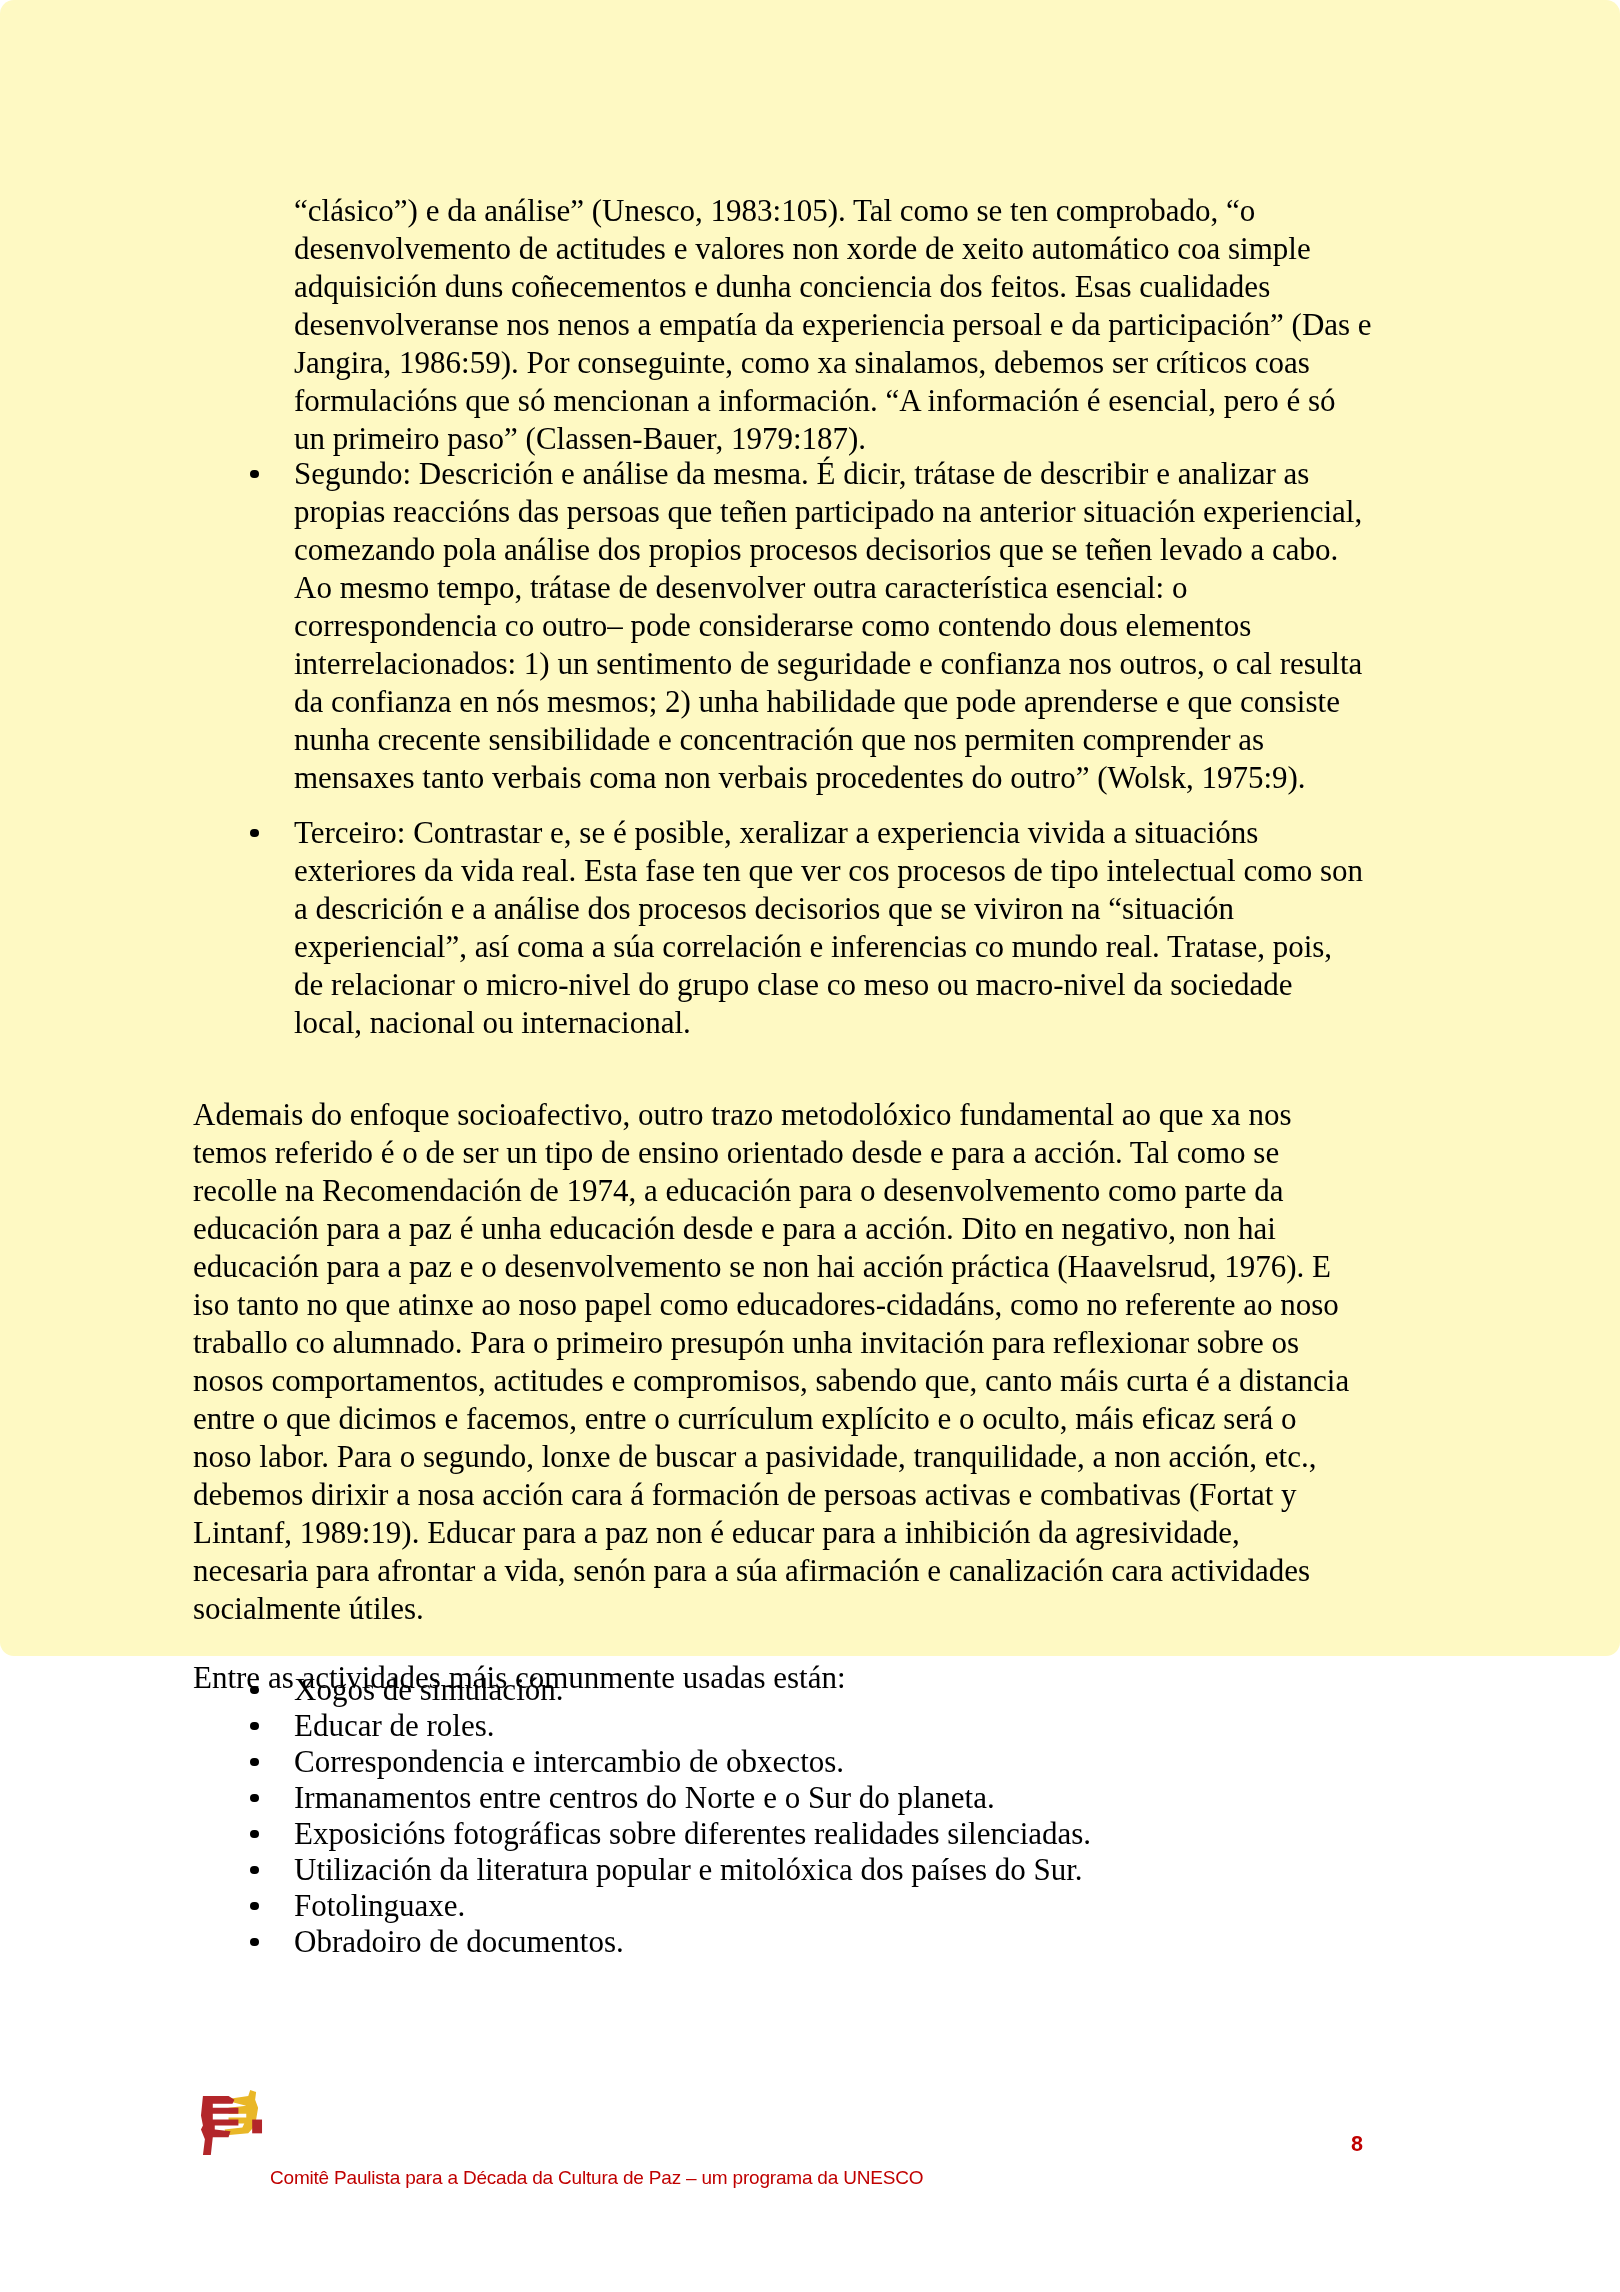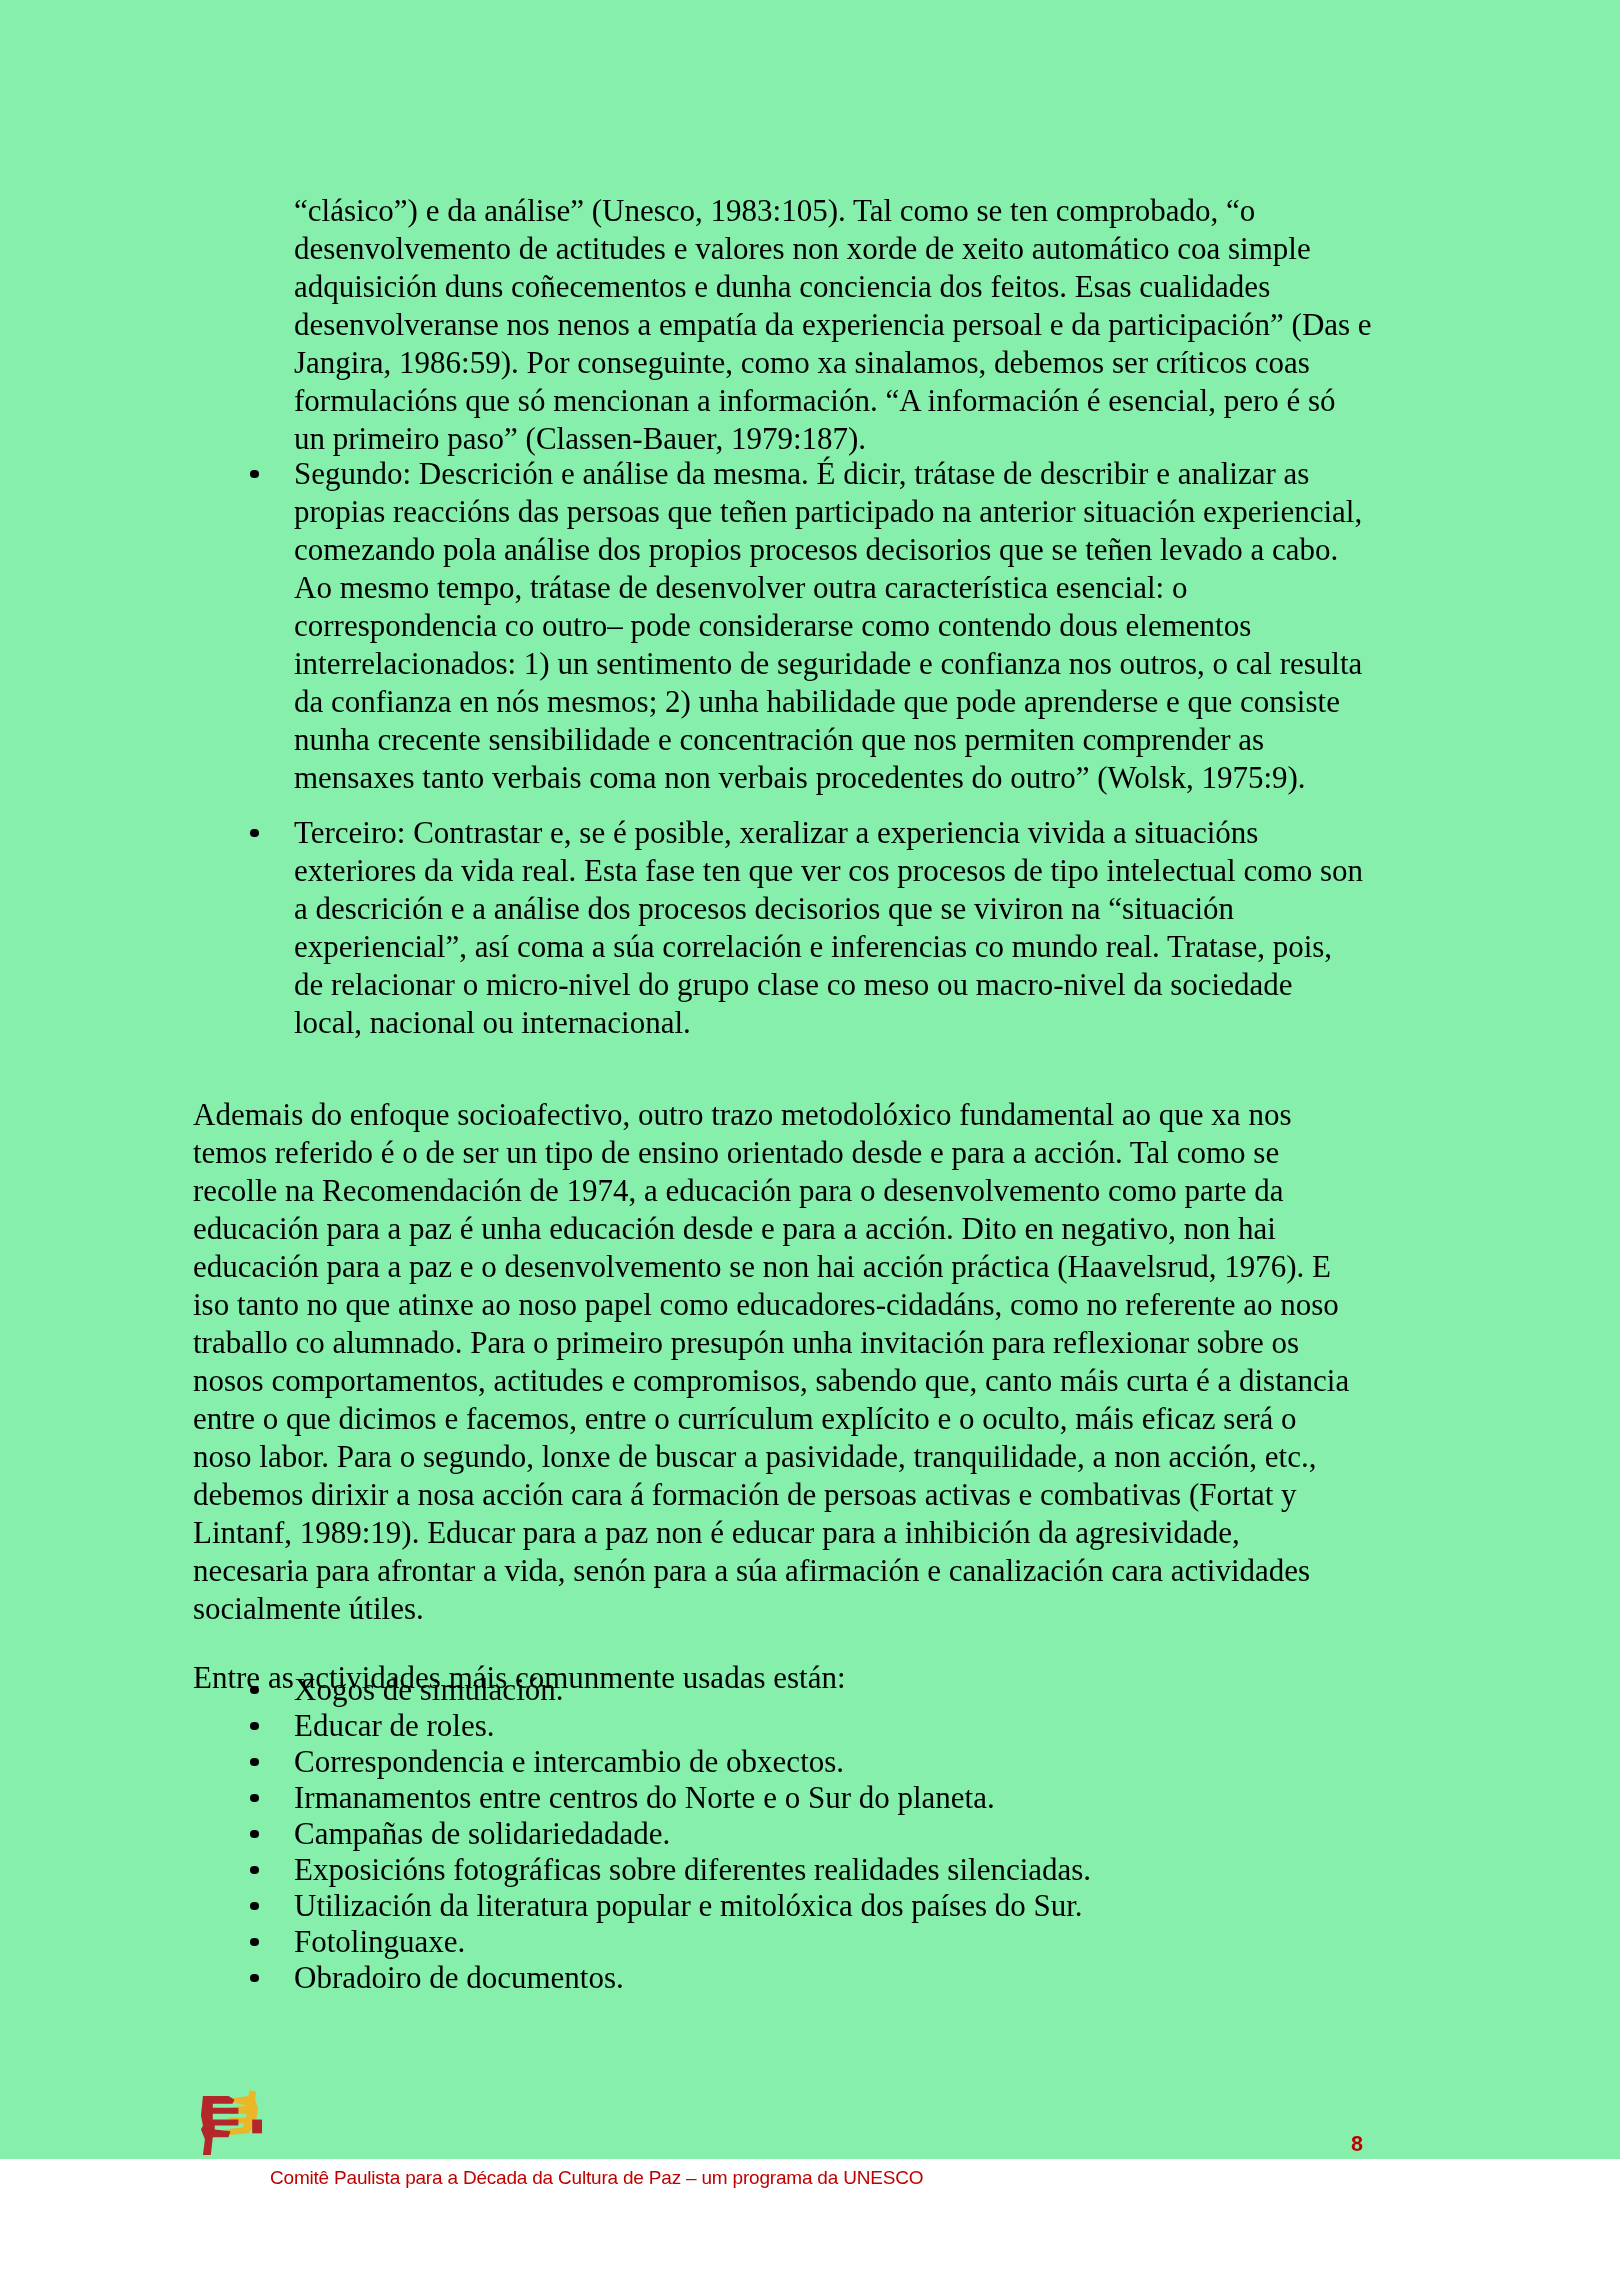--- a/index.html
+++ b/index.html
@@ -1,17 +1,17 @@
 <!DOCTYPE html>
 <html><head>
 <meta charset="utf-8">
 <style>
   html, body { margin: 0; padding: 0; background: #ffffff; }
   body { width: 1620px; height: 2293px; position: relative; overflow: hidden; }
-  .page { position: absolute; left: 0; top: 0; width: 1620px; height: 2159px; background: #86efac; }
+  .page { position: absolute; left: 0; top: 0; width: 1620px; height: 1656px; background: #fef9c3; border-radius: 14px; }
   .serif { font-family: "Liberation Serif", "DejaVu Serif", serif; font-size: 31px; color: #000000; }
   .block { position: absolute; }
   .line { display: block; white-space: nowrap; height: 38px; line-height: 38px; }
   .list-tight .line { height: 36px; line-height: 36px; }
   .item { position: relative; }
   .bullet { position: absolute; left: -46px; top: 0; width: 13.7px; height: 38px; }
   .bullet::before { content: ""; position: absolute; left: 2px; top: 14.7px; width: 8.8px; height: 8.8px; border-radius: 50%; background: #000; }
   .list-tight .bullet { height: 36px; }
   .list-tight .bullet::before { top: 13.7px; }
   .footer-text { position: absolute; left: 270px; top: 2133px; font-family: "Liberation Sans", "DejaVu Sans", sans-serif; font-size: 19px; color: #C00000; white-space: nowrap; letter-spacing: -0.2px; margin-top: 34px; }
@@ -89,24 +89,20 @@
     <div class="item">
         <span class="bullet"></span>
         <span class="line">Correspondencia e intercambio de obxectos.</span>
       </div>
     <div class="item">
         <span class="bullet"></span>
         <span class="line">Irmanamentos entre centros do Norte e o Sur do planeta.</span>
       </div>
     <div class="item">
         <span class="bullet"></span>
-        <span class="line">Campañas de solidariedadade.</span>
-      </div>
-    <div class="item">
-        <span class="bullet"></span>
         <span class="line">Exposicións fotográficas sobre diferentes realidades silenciadas.</span>
       </div>
     <div class="item">
         <span class="bullet"></span>
         <span class="line">Utilización da literatura popular e mitolóxica dos países do Sur.</span>
       </div>
     <div class="item">
         <span class="bullet"></span>
         <span class="line">Fotolinguaxe.</span>
       </div>

